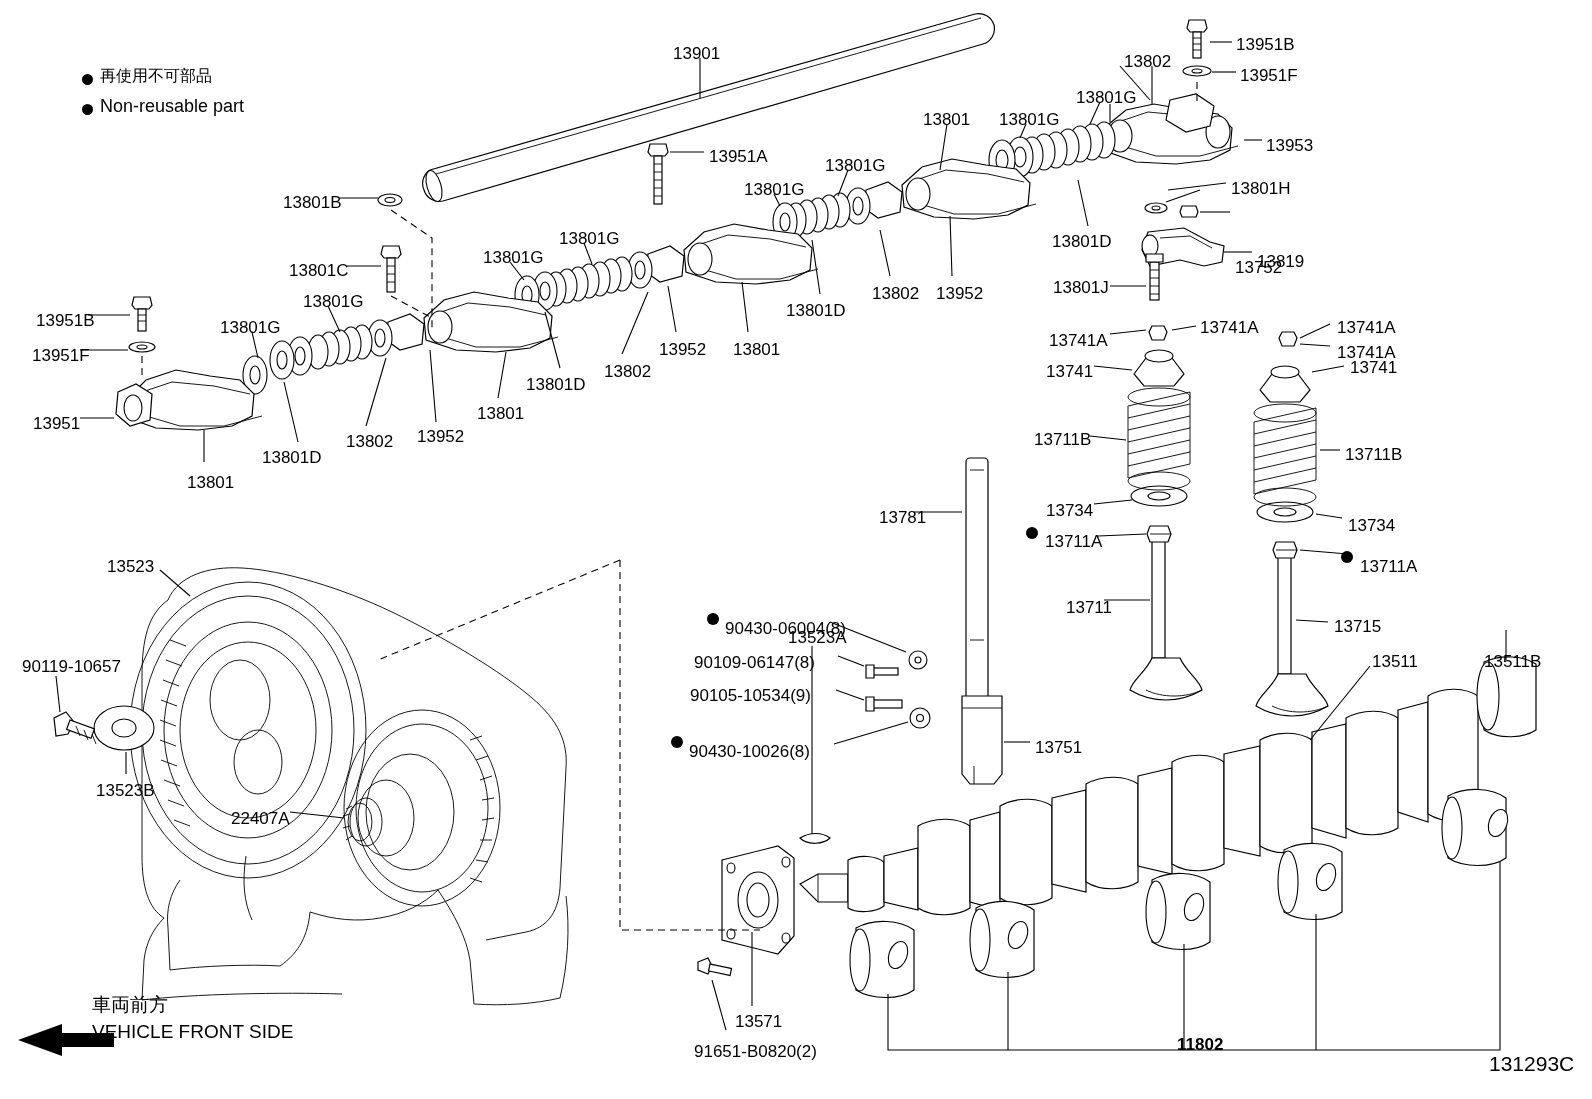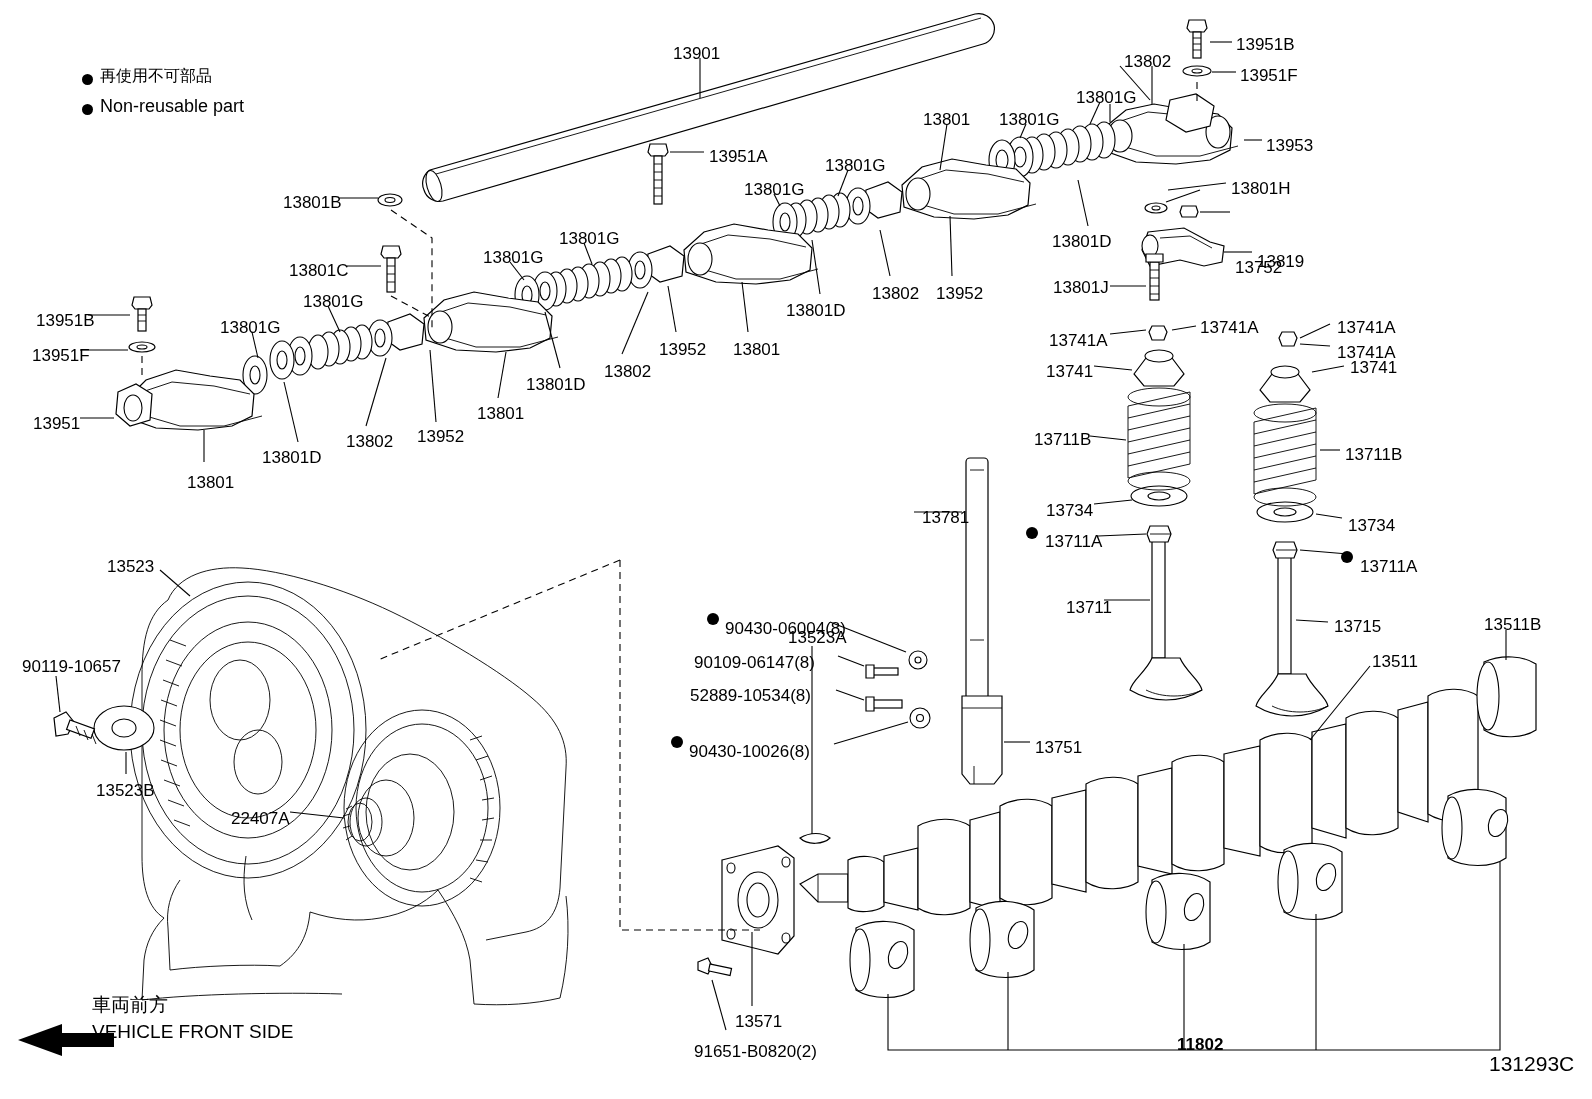--- a/index.html
+++ b/index.html
@@ -508,32 +508,32 @@
       <div class="lbl" style="left: 33px; top: 414px;">13951</div>
       <div class="lbl" style="left: 1034px; top: 430px;">13711B</div>
       <div class="lbl" style="left: 1345px; top: 445px;">13711B</div>
       <div class="lbl" style="left: 346px; top: 432px;">13802</div>
       <div class="lbl" style="left: 417px; top: 427px;">13952</div>
       <div class="lbl" style="left: 477px; top: 404px;">13801</div>
       <div class="lbl" style="left: 262px; top: 448px;">13801D</div>
       <div class="lbl" style="left: 187px; top: 473px;">13801</div>
       <div class="lbl" style="left: 1046px; top: 501px;">13734</div>
       <div class="lbl" style="left: 1348px; top: 516px;">13734</div>
-      <div class="lbl" style="left: 879px; top: 508px; margin-left: 43px;">13781</div>
+      <div class="lbl" style="left: 879px; top: 508px;">13781</div>
       <div class="lbl" style="left: 1045px; top: 532px;">13711A</div>
       <div class="lbl" style="left: 1360px; top: 557px;">13711A</div>
       <div class="lbl" style="left: 107px; top: 557px;">13523</div>
       <div class="lbl" style="left: 1066px; top: 598px;">13711</div>
       <div class="lbl" style="left: 1334px; top: 617px;">13715</div>
-      <div class="lbl" style="left: 1484px; top: 615px; text-align: right;">13511B</div>
+      <div class="lbl" style="left: 1484px; top: 652px; text-align: right;">13511B</div>
       <div class="lbl" style="left: 725px; top: 619px;">90430-06004(8)</div>
       <div class="lbl" style="left: 1372px; top: 652px;">13511</div>
       <div class="lbl" style="left: 22px; top: 657px;">90119-10657</div>
       <div class="lbl" style="left: 694px; top: 653px;">90109-06147(8)</div>
-      <div class="lbl" style="left: 690px; top: 686px;">52889-10534(8)</div>
+      <div class="lbl" style="left: 690px; top: 686px;">90105-10534(9)</div>
       <div class="lbl" style="left: 689px; top: 742px;">90430-10026(8)</div>
       <div class="lbl" style="left: 1035px; top: 738px;">13751</div>
       <div class="lbl" style="left: 96px; top: 781px;">13523B</div>
       <div class="lbl" style="left: 788px; top: 628px;">13523A</div>
       <div class="lbl" style="left: 231px; top: 809px;">22407A</div>
       <div class="lbl" style="left: 735px; top: 1012px;">13571</div>
       <div class="lbl" style="left: 694px; top: 1042px;">91651-B0820(2)</div>
       <div class="lbl" style="left: 1177px; top: 1035px; font-weight: bold;">11802</div>
     </div>
 

